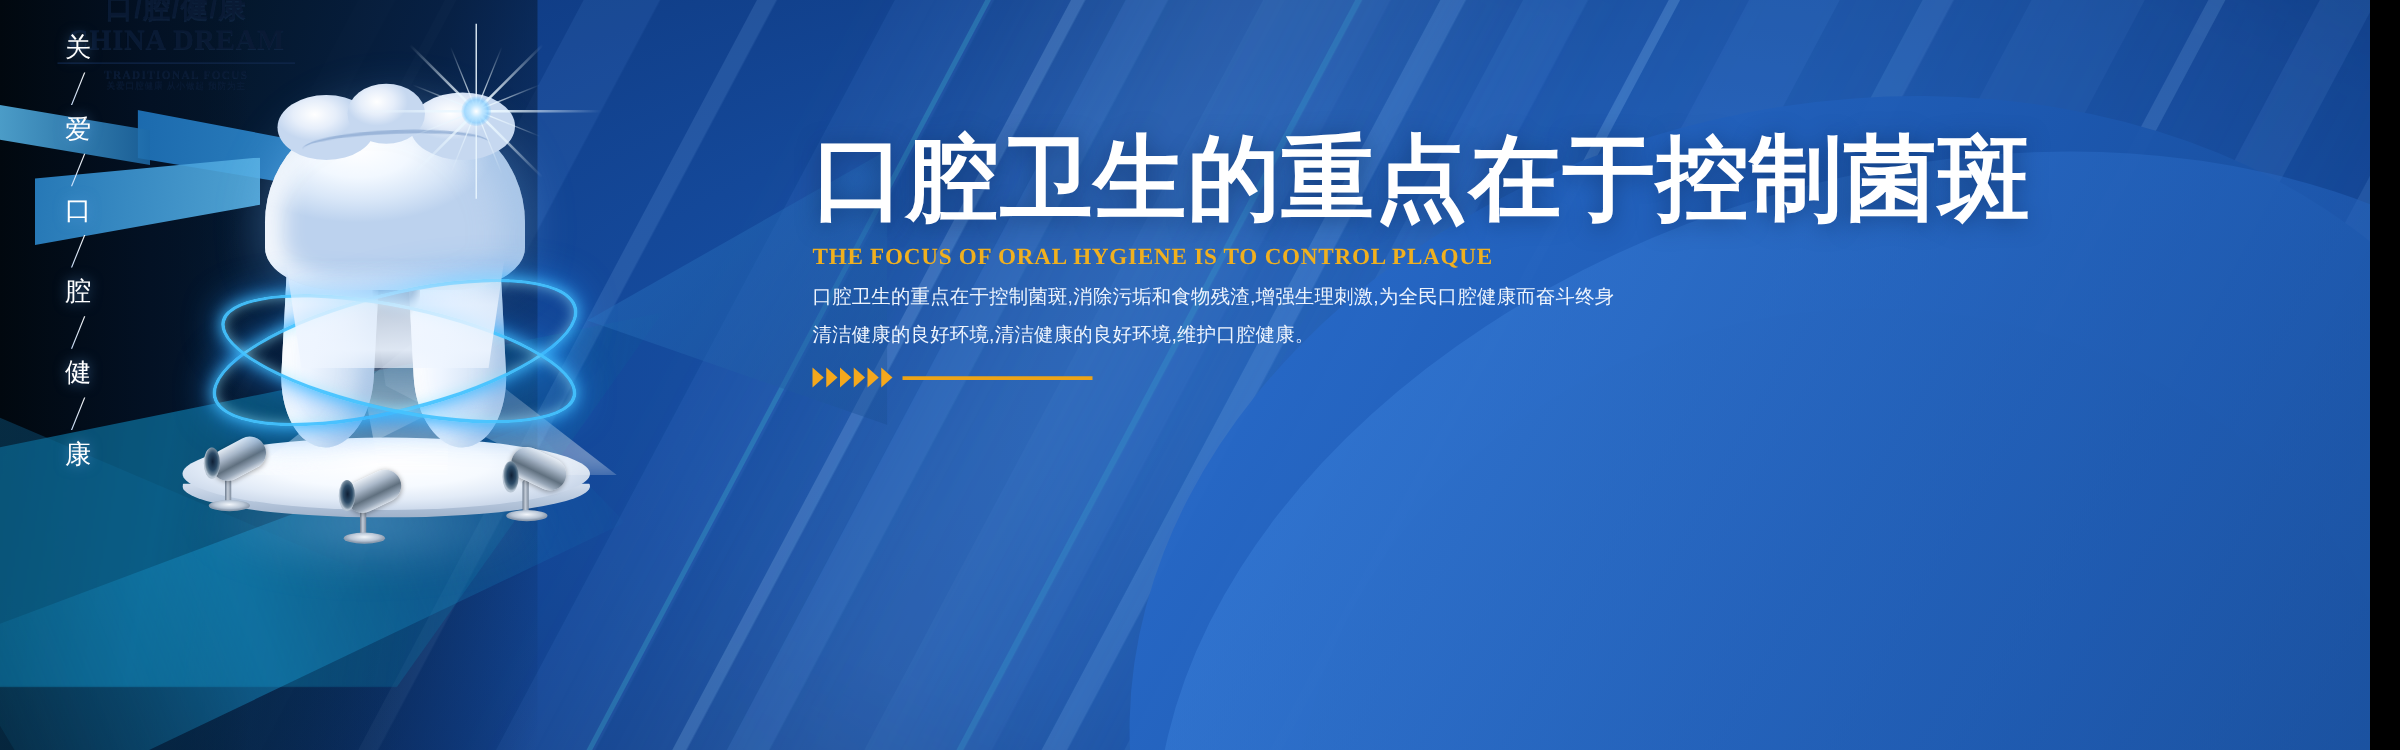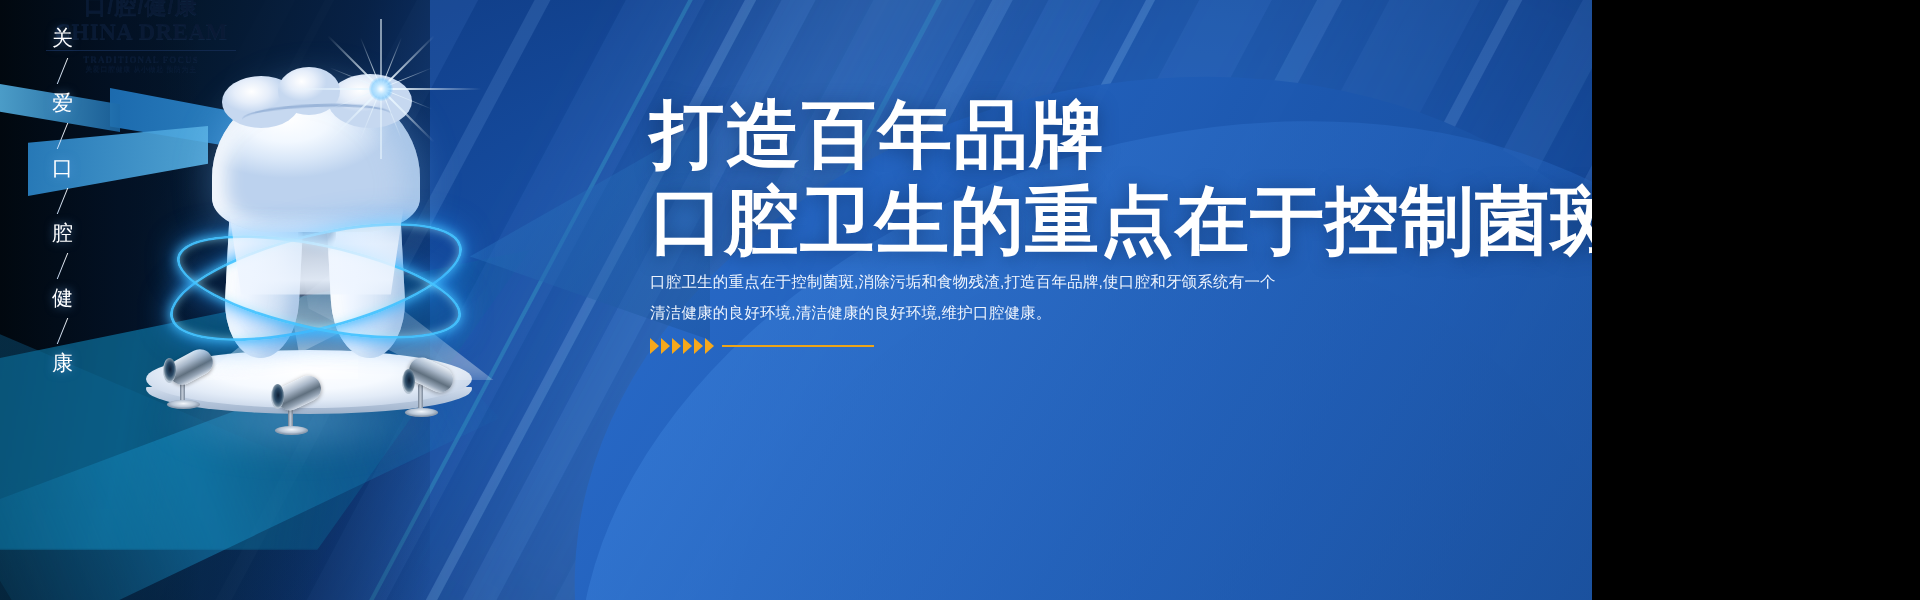--- a/index.html
+++ b/index.html
@@ -1,20 +1,20 @@
 <!DOCTYPE html>
 <html><head>
 <meta charset="utf-8">
 <style>
   * { margin:0; padding:0; box-sizing:border-box; }
   html,body { background:#000; }
   body { font-family:"Liberation Sans", sans-serif; }
 
   .banner{
-    position:relative; width:1592px; height:600px; overflow:hidden;
+    position:relative; width:1896px; height:600px; overflow:hidden;
     background:
       radial-gradient(120% 150% at 62% 55%, #1b58b0 0%, #154b9e 28%, #103d86 50%, #0b2a62 72%, #061a41 100%);
   }
 
   
   .stripes{ position:absolute; inset:-20% -10%; }
   .stripes i{
     position:absolute; top:-30%; height:160%;
     transform:rotate(28deg); transform-origin:center;
     filter:blur(.2px);
@@ -464,24 +464,24 @@
       <div class="ray r-h"></div>
       <div class="core"></div>
     </div>
   </div>
 
   <div class="ribbon">
     
   </div>
 
   <div class="content">
-    <div class="h1">打造百年品牌</div>
     <div class="h1 l2">口腔卫生的重点在于控制菌斑</div>
+    <div class="eng">THE FOCUS OF ORAL HYGIENE IS TO CONTROL PLAQUE</div>
     <div class="body">
-      <p>口腔卫生的重点在于控制菌斑,消除污垢和食物残渣,打造百年品牌,使口腔和牙颌系统有一个</p>
+      <p>口腔卫生的重点在于控制菌斑,消除污垢和食物残渣,增强生理刺激,为全民口腔健康而奋斗终身</p>
       <p>清洁健康的良好环境,清洁健康的良好环境,维护口腔健康。</p>
     </div>
     <div class="chev">
       <div class="c"></div>
       <div class="c"></div>
       <div class="c"></div>
       <div class="c"></div>
       <div class="c"></div>
       <div class="c"></div>
       <div class="line"></div>

